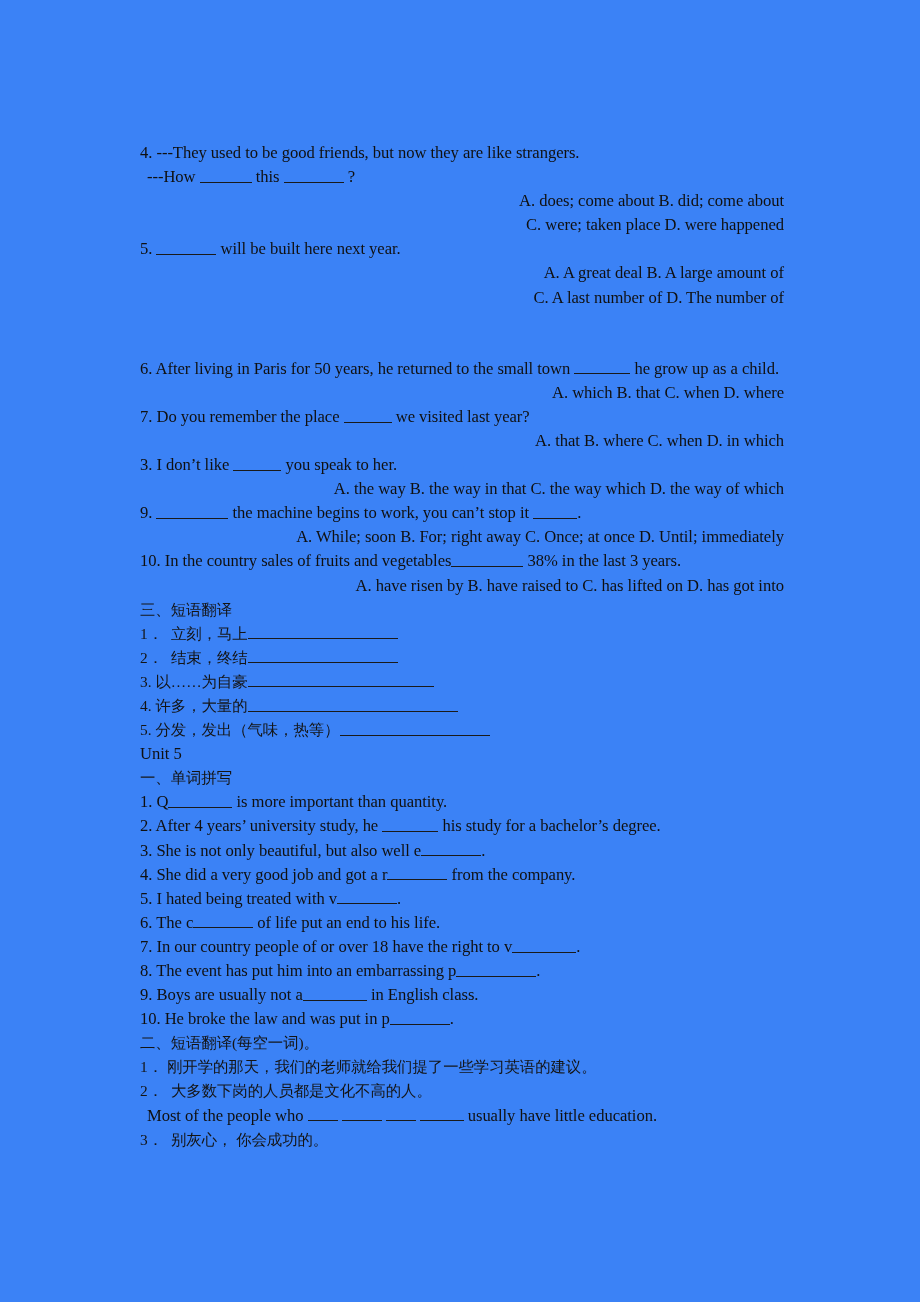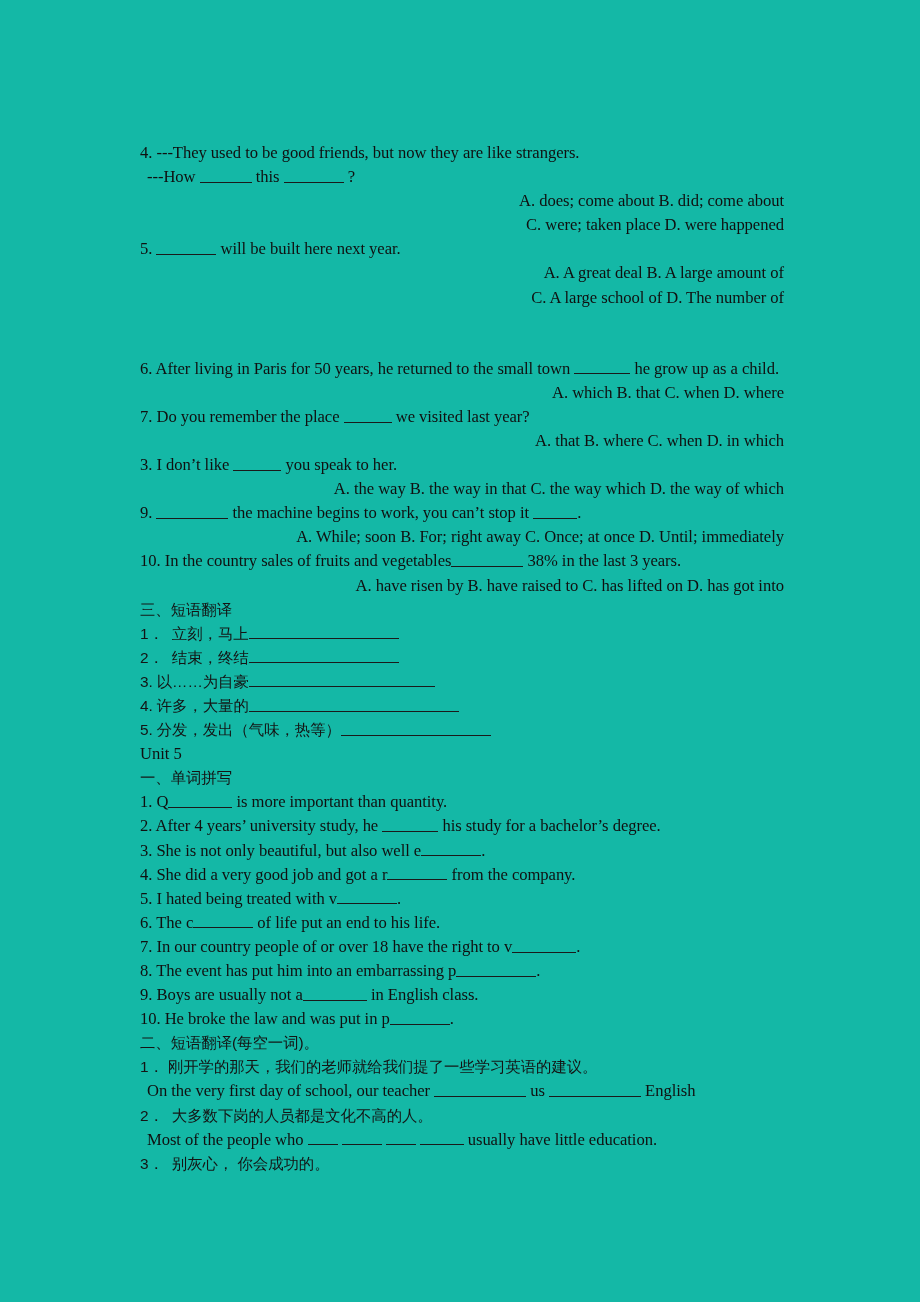--- a/index.html
+++ b/index.html
@@ -11,21 +11,21 @@
     width: 920px;
     height: 1302px;
     font-family: "Liberation Serif", "DejaVu Serif", serif;
     color: #000000;
     overflow: hidden;
   }
   .page {
     position: relative;
     width: 920px;
     height: 1302px;
-    background: #14b8a6;
+    background: #3b82f6;
     box-sizing: border-box;
   }
   .doc-body {
     position: absolute;
     left: 140px;
     top: 141px;
     width: 644px;
   }
   .ln {
     font-size: 16.6px;
@@ -43,21 +43,21 @@
   
   .just {
     text-align: justify;
     text-align-last: left;
     padding-left: 7px;
     text-indent: 0;
   }
   .just > .tail { display: inline; }
   
   .cjk {
-    font-family: Liberation Sans, sans-serif;
+    font-family: Liberation Serif, serif;
     font-size: 15.4px;
     line-height: 24.1px;
     color: #141414;
   }
   
   .bl {
     display: inline-block;
     border-bottom: 1.1px solid #1a1a1a;
     vertical-align: baseline;
     height: 0.82em;
@@ -86,21 +86,21 @@
 <div class="page">
   <div class="doc-body">
 
     <div class="ln ind0"><span>4. ---They used to be good friends, but now they are like strangers.</span></div>
     <div class="ln ind1"><span>---How </span><span class="bl b52"></span><span> this </span><span class="bl b60"></span><span> ?</span></div>
     <div class="ln ind2"><span>A. does; come about B. did; come about</span></div>
     <div class="ln ind2"><span>C. were; taken place D. were happened</span></div>
 
     <div class="ln ind0"><span>5. </span><span class="bl b60"></span><span> will be built here next year.</span></div>
     <div class="ln ind2"><span>A. A great deal B. A large amount of</span></div>
-    <div class="ln ind2"><span>C. A large school of D. The number of</span></div>
+    <div class="ln ind2"><span>C. A last number of D. The number of</span></div>
 
     <div class="ln ind0 wrap"><span>6. After living in Paris for 50 years, he returned to the small town </span><span class="bl b56"></span><span> he grow up as a child.</span></div>
     <div class="ln ind2"><span>A. which B. that C. when D. where</span></div>
 
     <div class="ln ind0"><span>7. Do you remember the place </span><span class="bl b48"></span><span> we visited last year?</span></div>
     <div class="ln ind2"><span>A. that B. where C. when D. in which</span></div>
 
     <div class="ln ind0"><span>3. I don’t like </span><span class="bl b48"></span><span> you speak to her.</span></div>
     <div class="ln ind2"><span>A. the way B. the way in that C. the way which D. the way of which</span></div>
 
@@ -128,21 +128,20 @@
     <div class="ln ind0"><span>5. I hated being treated with v</span><span class="bl b60"></span><span>.</span></div>
     <div class="ln ind0"><span>6. The c</span><span class="bl b60"></span><span> of life put an end to his life.</span></div>
     <div class="ln ind0"><span>7. In our country people of or over 18 have the right to v</span><span class="bl b64"></span><span>.</span></div>
     <div class="ln ind0"><span>8. The event has put him into an embarrassing p</span><span class="bl b80"></span><span>.</span></div>
     <div class="ln ind0"><span>9. Boys are usually not a</span><span class="bl b64"></span><span> in English class.</span></div>
     <div class="ln ind0"><span>10. He broke the law and was put in p</span><span class="bl b60"></span><span>.</span></div>
 
     <div class="ln cjk ind0"><span>二、短语翻译(每空一词)。</span></div>
 
     <div class="ln cjk ind0"><span>1．</span><span class="sp4"></span><span>刚开学的那天，我们的老师就给我们提了一些学习英语的建议。</span></div>
-    <div class="ln just"><span>On the very first day of school, our teacher </span><span class="bl b92"></span><span> us </span><span class="bl b92"></span><span class="tail"> English</span></div>
 
     <div class="ln cjk ind0"><span>2．</span><span class="sp8"></span><span>大多数下岗的人员都是文化不高的人。</span></div>
     <div class="ln ind1"><span>Most of the people who </span><span class="bl b30"></span><span class="sp4"></span><span class="bl b40"></span><span class="sp4"></span><span class="bl b30"></span><span class="sp4"></span><span class="bl b44"></span><span> usually have little education.</span></div>
 
     <div class="ln cjk ind0"><span>3．</span><span class="sp8"></span><span>别灰心， 你会成功的。</span></div>
 
   </div>
 </div>
 
 </body></html>

